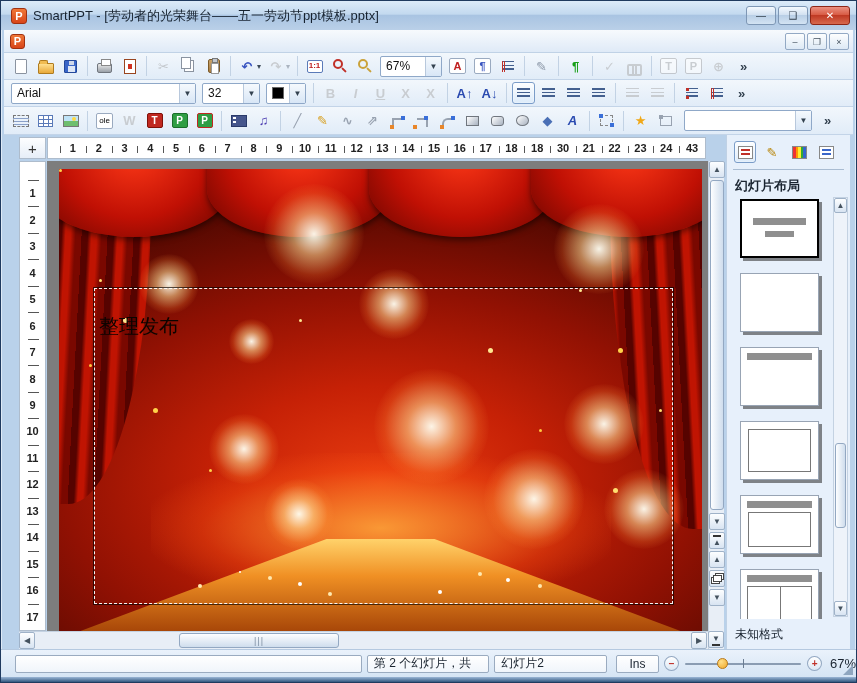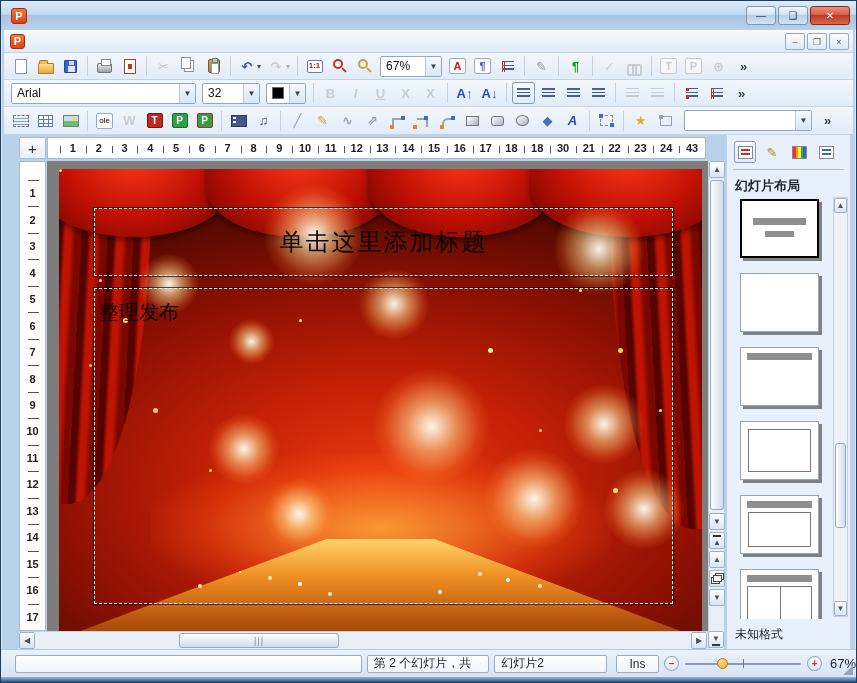--- a/index.html
+++ b/index.html
@@ -128,21 +128,21 @@
   .lamps{position:absolute;bottom:58px;left:180px;width:2px;height:2px;border-radius:50%;background:#fff;
          box-shadow:30px 6px 0 1px #ffe9b0,60px 12px 0 1px #fff,240px 2px 0 1px #ffe9b0,268px 8px 0 1px #fff,300px 14px 0 1px #ffe9b0,-40px 14px 0 1px #ffe9b0,200px 20px 0 1px #fff,90px 22px 0 1px #ffe9b0}
   .fw{position:absolute;border-radius:50%;
       background:radial-gradient(circle,rgba(255,255,242,.95) 0%,rgba(255,224,150,.55) 30%,rgba(255,150,60,.2) 58%,transparent 72%)}
   .spark{position:absolute;left:0;top:0;width:3px;height:3px;border-radius:50%;background:#ffd24a;
          box-shadow:40px 110px 0 #ffdf70,65px 150px 0 1px #ffe890,30px 195px 0 #ffc940,95px 240px 0 1px #ffd24a,520px 120px 0 #ffe890,560px 180px 0 1px #ffd24a,600px 240px 0 #ffdf70,480px 260px 0 #ffc940,430px 180px 0 1px #ffe890,150px 300px 0 #ffd24a,555px 320px 0 1px #ffdf70,240px 150px 0 #ffe890}
   .ph{position:absolute;border:1.5px dashed rgba(255,255,255,.95);box-shadow:0 0 0 1px rgba(0,0,0,.65)}
   .ph-title{left:35px;top:39px;width:579px;height:68px;display:flex;align-items:center;justify-content:center}
   .ph-title .t{font-family:"Liberation Serif","DejaVu Serif",serif;font-size:24px;letter-spacing:2px;color:#0c0400}
   .ph-body{left:35px;top:119px;width:579px;height:316px}
-  .ph-body .t{font-family:"Liberation Serif","DejaVu Serif",serif;font-size:20px;color:#0c0400;padding:10px 4px}
+  .ph-body .t{font-family:"Liberation Serif","DejaVu Serif",serif;font-size:20px;color:#0c0400;padding:24px 4px}
   
   .vscroll{position:absolute;left:707px;top:160px;width:16px;height:488px;background:#e8eef6;border-left:1px solid #c4d2e2}
   .sbtn{position:absolute;left:0;width:16px;height:17px;background:linear-gradient(#fdfeff,#d8e4f2);border:1px solid #9fb2c8;
         border-radius:2px;display:flex;align-items:center;justify-content:center;font-size:8px;color:#44525f}
   .sthumb{position:absolute;left:1px;width:14px;background:linear-gradient(90deg,#fdfeff,#cfdded);border:1px solid #93a8c2;border-radius:3px}
   .nb-first .g,.nb-last .g{border-top:2px solid #333;padding-top:1px}
   .nb-last .g{border-top:none;border-bottom:2px solid #333;padding-bottom:1px}
   .hscroll{position:absolute;left:18px;top:630px;width:689px;height:18px;background:#e8eef6;border-top:1px solid #c4d2e2}
   .hthumb{position:absolute;top:1px;left:160px;width:160px;height:15px;background:linear-gradient(#fdfeff,#cfdded);
           border:1px solid #93a8c2;border-radius:3px;display:flex;align-items:center;justify-content:center;color:#7d8ea2;font-size:9px;letter-spacing:1px}
@@ -181,20 +181,21 @@
   .grip{position:absolute;right:3px;bottom:2px;width:0;height:0;border-left:10px solid transparent;border-bottom:10px solid #8fa6bf}
   .botframe{position:absolute;left:0;bottom:0;width:100%;height:5px;background:linear-gradient(#9ab6d6,#33577e)}
 </style>
 </head>
 <body>
 
 <div id="app">
 
   <div class="titlebar">
     <span class="applogo">P</span>
+    <span>SmartPPT - [劳动者的光荣舞台——五一劳动节ppt模板.pptx]</span>
     <span class="wctrls" id="wctrls">
         <span class="wbtn">—</span>
         <span class="wbtn">❑</span>
         <span class="wbtn close">✕</span>
       </span>
   </div>
 
   <div class="menubar">
     <span class="applogo">P</span>
     <span class="docctrls" id="docctrls">
@@ -525,23 +526,20 @@
       <div class="fw" style="left:80px;top:85px;width:60px;height:60px"></div>
       <div class="fw" style="left:300px;top:100px;width:70px;height:70px"></div>
       <div class="fw" style="left:170px;top:150px;width:45px;height:45px"></div>
       <div class="fw" style="left:315px;top:200px;width:115px;height:115px"></div>
       <div class="fw" style="left:150px;top:245px;width:70px;height:70px"></div>
       <div class="fw" style="left:505px;top:215px;width:80px;height:80px"></div>
       <div class="fw" style="left:425px;top:280px;width:100px;height:100px"></div>
       <div class="fw" style="left:205px;top:310px;width:70px;height:70px"></div>
       <div class="fw" style="left:545px;top:300px;width:80px;height:80px"></div>
       <div class="spark"></div>
-      <div class="ph ph-title">
-        <span class="t">单击这里添加标题</span>
-      </div>
       <div class="ph ph-body">
         <div class="t">整理发布</div>
       </div>
     </div>
   </div>
 
   <div class="vscroll">
     <div class="sbtn" style="top:0">▲</div>
     <div class="sthumb" style="top:19px;height:330px"></div>
     <div class="sbtn" style="top:352px">▼</div>

